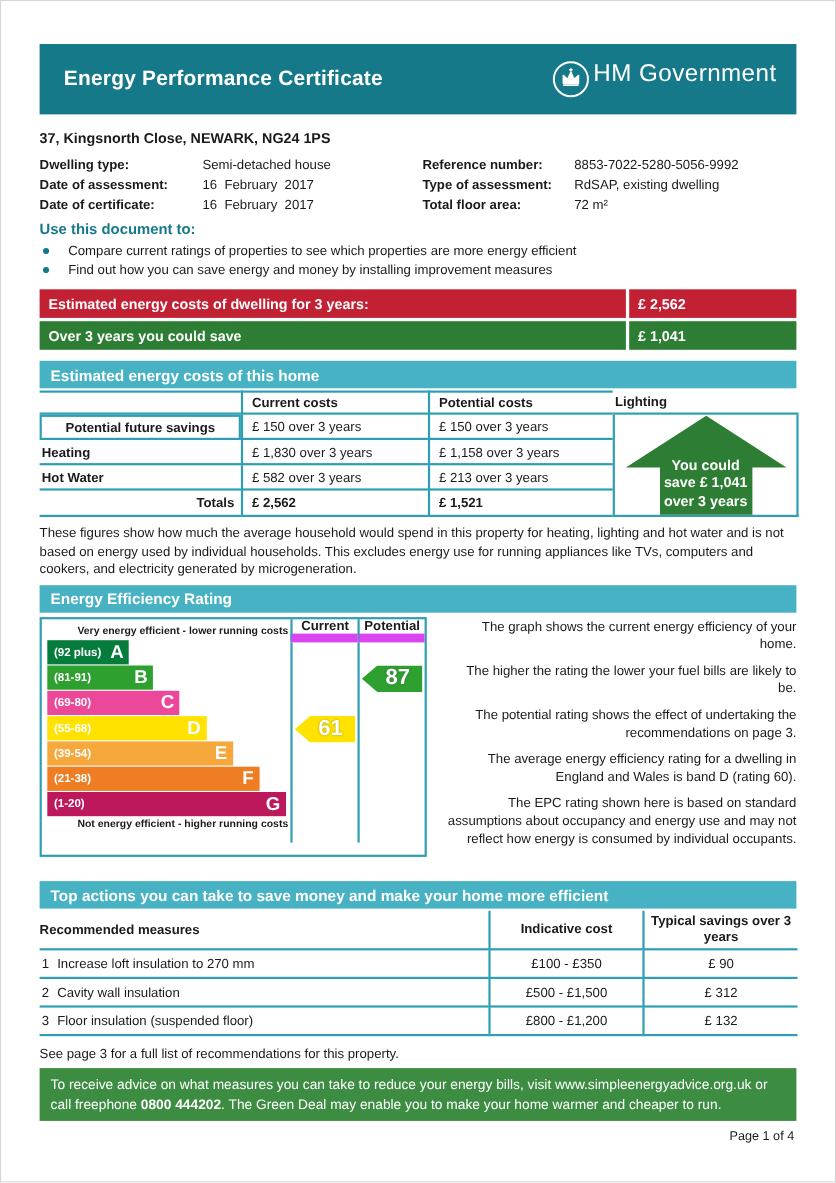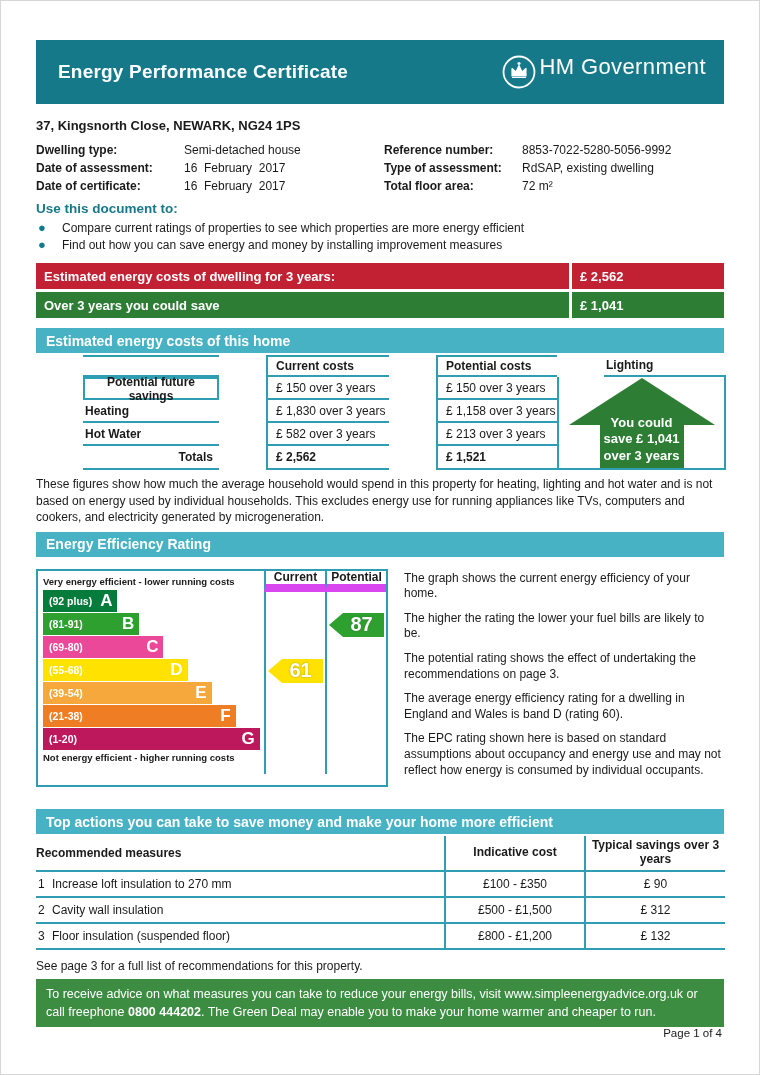--- a/index.html
+++ b/index.html
@@ -40,40 +40,40 @@
   .row-green .sum-label, .row-green .sum-value { background:#2D7E34; }
 
   
   .section-bar { height:25px; background:#47B2C3; color:#fff; font-weight:bold; font-size:14px; display:flex; align-items:center; padding-left:10px; }
   .s1 { margin-top:10px; }
   .s2 { margin-top:6px; }
   .s3 { margin-top:22px; }
 
   
   .etable { margin-top:2px; display:grid; grid-template-columns:183px 170px 168px 169px; grid-template-rows:22px 23px 23px 23px 24px; font-size:12px; }
-  .ec { display:flex; align-items:center; border-color:#2E9FB2;margin-left:47px; }
+  .ec { display:flex; align-items:center; border-color:#2E9FB2; }
   .bt { border-top:2px solid #2E9FB2; }
   .bb { border-bottom:2px solid #2E9FB2; }
   .bl { border-left:2px solid #2E9FB2; }
   .br { border-right:2px solid #2E9FB2; }
   .ec.head { font-weight:bold; }
   .ec.pl8 { padding-left:8px; }
   .ec.lab { font-weight:bold; padding-left:2px; }
   .ec.tot { font-weight:bold; justify-content:flex-end; padding-right:6px; }
   .ec.totv { font-weight:bold; padding-left:8px; }
   .ec.savhead { justify-content:center; text-align:center; font-weight:bold; }
   .savcell { grid-column:4; grid-row:2 / span 4; position:relative; display:flex; align-items:center; justify-content:center; }
   .sav-arrow { position:relative; width:150px; height:92px; }
   .sav-arrow svg { position:absolute; inset:0; width:100%; height:100%; }
   .sav-text { position:absolute; left:0; right:0; bottom:4px; text-align:center; color:#fff; font-weight:bold; font-size:13px; line-height:1.28; }
 
   .footnote { margin-top:6px; font-size:12px; line-height:1.38; }
 
   
-  .eer-wrap { margin-top:12px; display:flex; }
+  .eer-wrap { margin-top:4px; display:flex;text-align:right; }
   .chart { width:352px; border:2px solid #2E9FB2; display:grid; grid-template-columns:1fr 61px 61px; grid-template-rows:21px 182px; flex:none; }
   .ch-empty { grid-column:1; grid-row:1 / span 2; padding:5px 2px 2px 5px; }
   .ch-head { display:flex; align-items:center; justify-content:center; font-weight:bold; font-size:12px; border-left:2px solid #2E9FB2; border-bottom:8px solid #d946ef; }
   .ch-body { border-left:2px solid #2E9FB2; position:relative; }
   .scale-note { font-size:9.5px; font-weight:bold; margin-bottom:3px; }
   .scale-note.bottom { margin-top:2px; margin-bottom:0; }
   .band { height:22px; margin-bottom:1px; display:flex; align-items:center; color:#fff; }
   .brange { font-size:10.5px; font-weight:bold; padding-left:6px; white-space:nowrap; }
   .bletter { margin-left:auto; font-size:17px; font-weight:bold; padding-right:5px; line-height:1; }
   .band-a { width:34%; background:#057C3C; }

